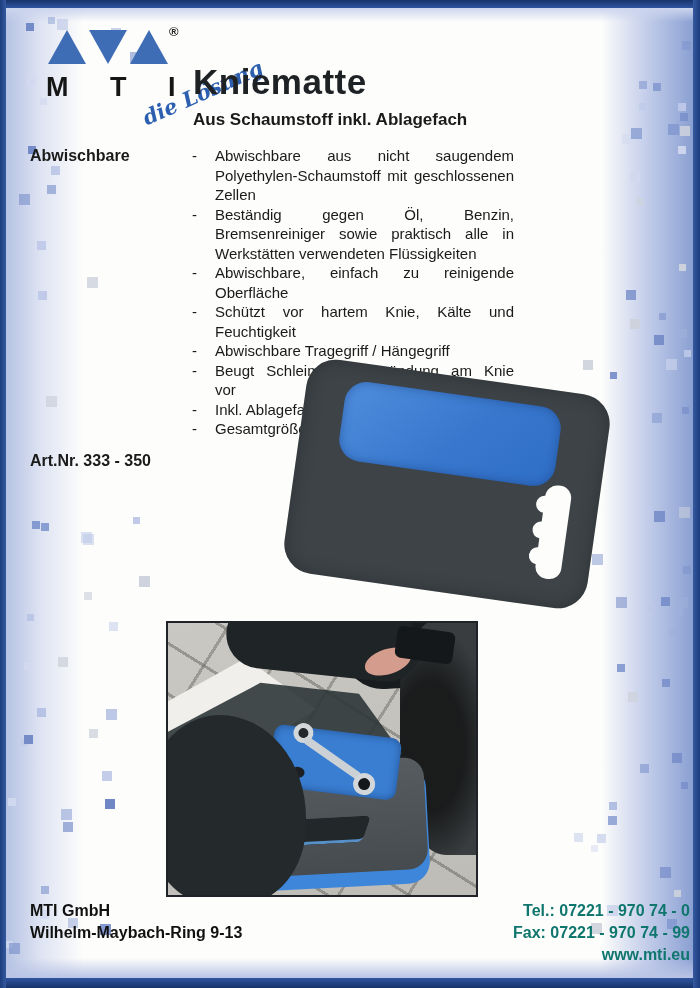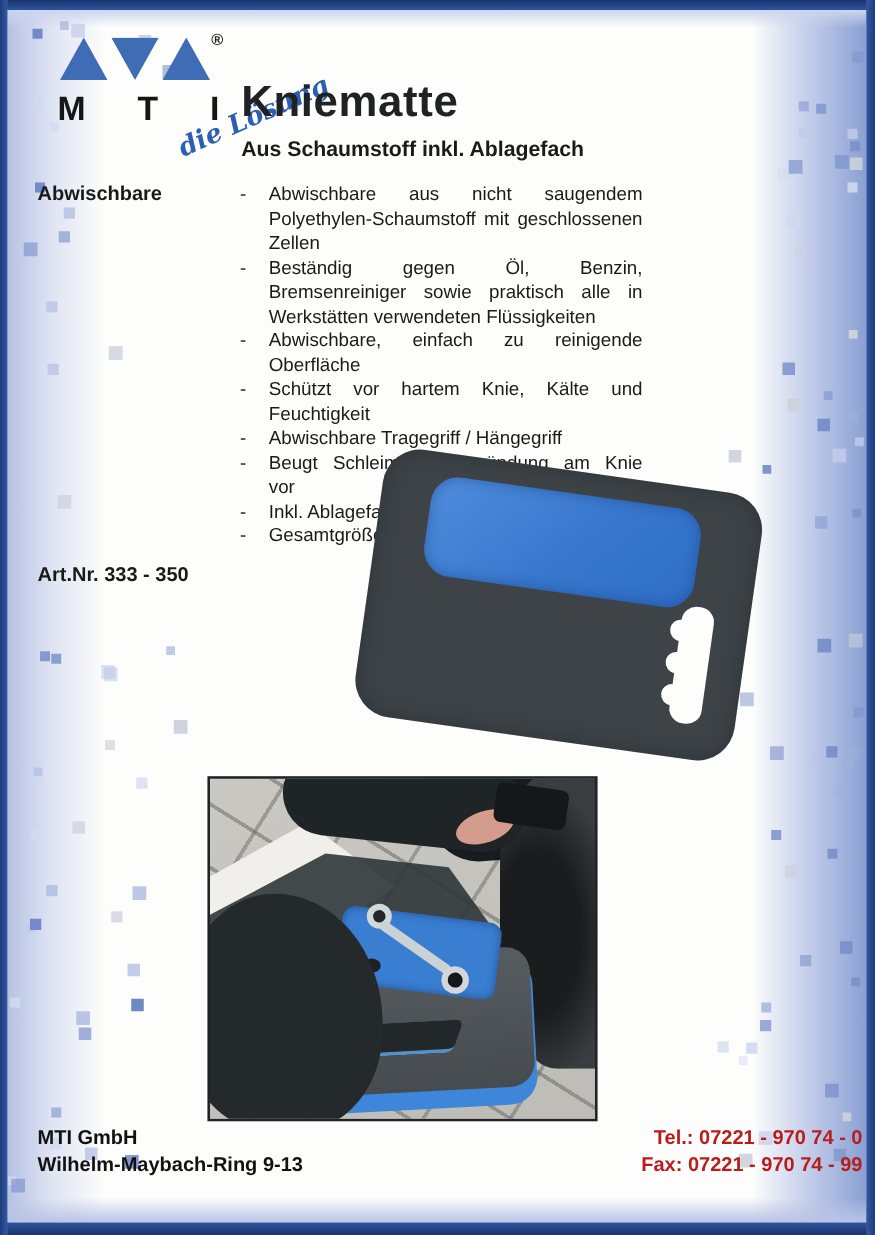--- a/index.html
+++ b/index.html
@@ -86,21 +86,21 @@
   .arm{position:absolute;left:58px;top:-16px;width:195px;height:68px;background:#1f2427;
      border-radius:34px;transform:rotate(6deg);}
   .hand{position:absolute;left:196px;top:26px;width:48px;height:25px;background:#d49c8c;
      border-radius:50%;transform:rotate(-18deg);}
   .tool{position:absolute;left:228px;top:6px;width:58px;height:32px;background:#15181a;
      border-radius:6px;transform:rotate(8deg);}
   
   .footer-left{position:absolute;left:30px;top:900px;z-index:2;}
   .footer-left div{font-size:16px;font-weight:bold;line-height:22px;color:#111;}
   .footer-right{position:absolute;right:10px;top:900px;text-align:right;z-index:2;}
-  .footer-right div{font-size:16px;font-weight:bold;line-height:22px;color:#b91c1c;}
+  .footer-right div{font-size:16px;font-weight:bold;line-height:22px;color:#0f766e;}
 </style>
 </head>
 <body>
 
 <div class="page">
 
   <div class="grad-left"></div>
   <div class="grad-right"></div>
   <div class="grad-top"></div>
   <div class="grad-bottom"></div>
@@ -291,15 +291,16 @@
     <div class="tool"></div>
   </div>
 
   <div class="footer-left">
     <div>MTI GmbH</div>
     <div>Wilhelm-Maybach-Ring 9-13</div>
   </div>
   <div class="footer-right">
     <div>Tel.: 07221 - 970 74 - 0</div>
     <div>Fax: 07221 - 970 74 - 99</div>
+    <div>www.mti.eu</div>
   </div>
 
 </div>
 
 </body></html>

